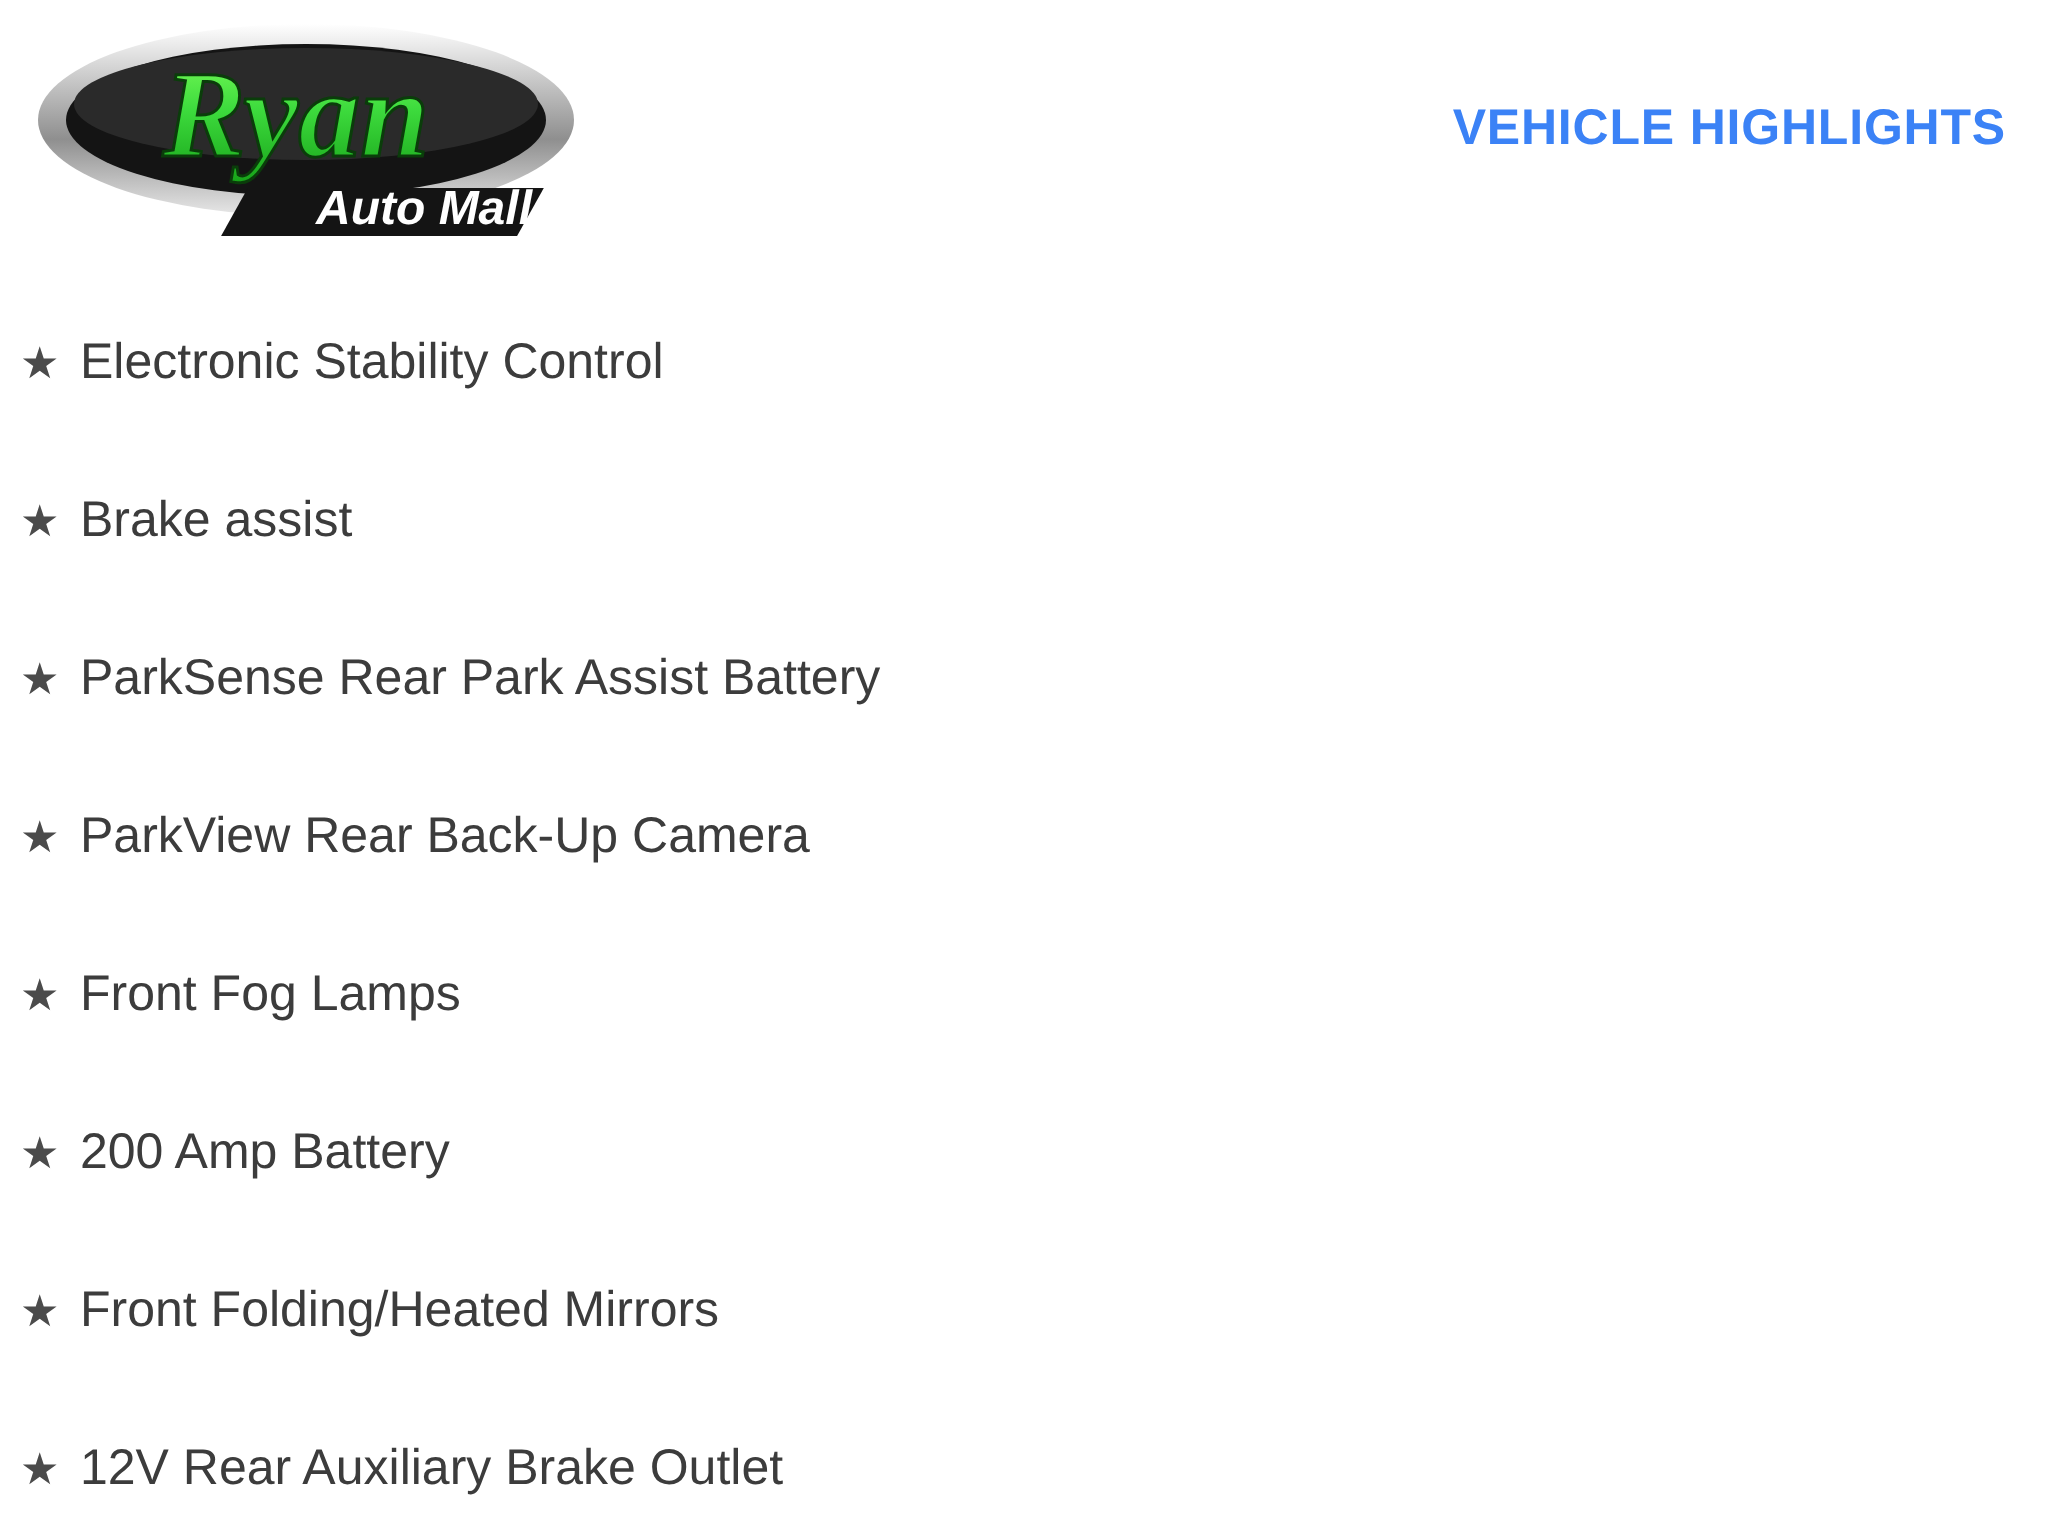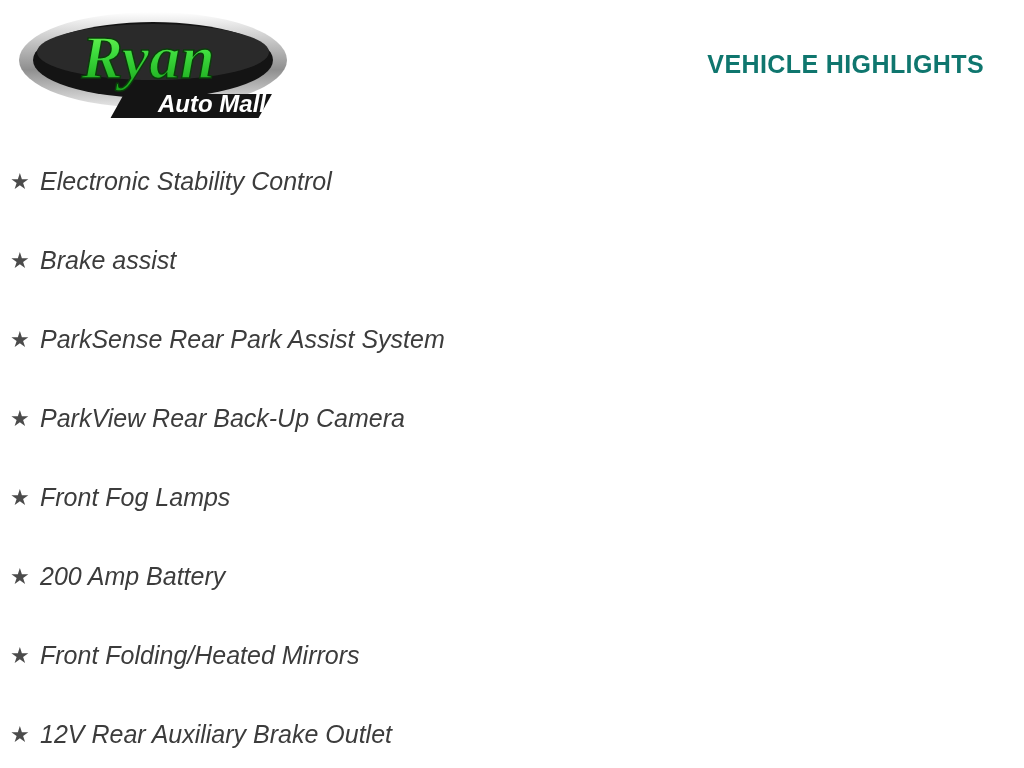--- a/index.html
+++ b/index.html
@@ -31,26 +31,26 @@
     left: 16px;
     top: 8px;
     width: 274px;
     height: 114px;
   }
   .logo svg {
     display: block;
   }
   .header-title {
     position: absolute;
-    right: 40px;
+    right: 21px;
     top: 50px;
     font-size: 25px;
     font-weight: bold;
     letter-spacing: 0.4px;
-    color: #0f766e;
+    color: #3b82f6;
     white-space: nowrap;
     text-align: right;
   }
 
   
   .highlights {
     position: absolute;
     left: 0;
     top: 142px;
     width: 1024px;
@@ -67,21 +67,20 @@
     flex: 0 0 30px;
     font-size: 22px;
     line-height: 1;
     color: #4b4b4b;
     text-align: left;
   }
   .highlight-label {
     font-size: 25px;
     color: #3c3c3c;
     white-space: nowrap;
-    font-style: italic;
   }
 </style>
 </head>
 <body>
 
 <div class="page">
 
   <div class="header">
 
     <div class="logo">
@@ -118,21 +117,21 @@
       <span class="highlight-label">Electronic Stability Control</span>
     </div>
 
     <div class="highlight-row">
       <span class="star-icon">★</span>
       <span class="highlight-label">Brake assist</span>
     </div>
 
     <div class="highlight-row">
       <span class="star-icon">★</span>
-      <span class="highlight-label">ParkSense Rear Park Assist System</span>
+      <span class="highlight-label">ParkSense Rear Park Assist Battery</span>
     </div>
 
     <div class="highlight-row">
       <span class="star-icon">★</span>
       <span class="highlight-label">ParkView Rear Back-Up Camera</span>
     </div>
 
     <div class="highlight-row">
       <span class="star-icon">★</span>
       <span class="highlight-label">Front Fog Lamps</span>

